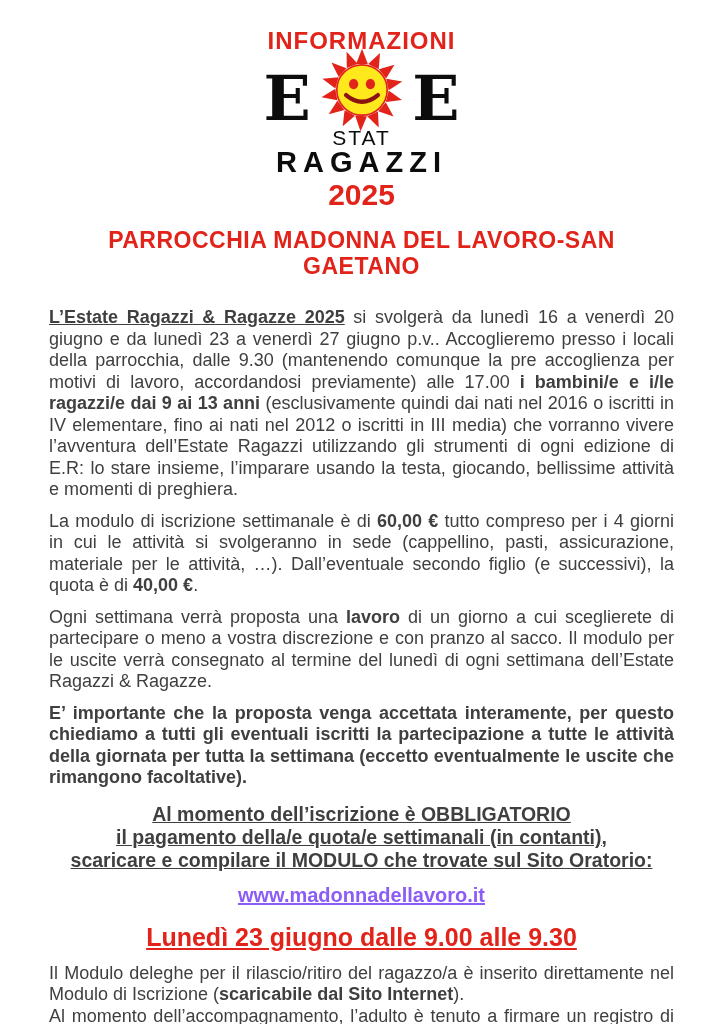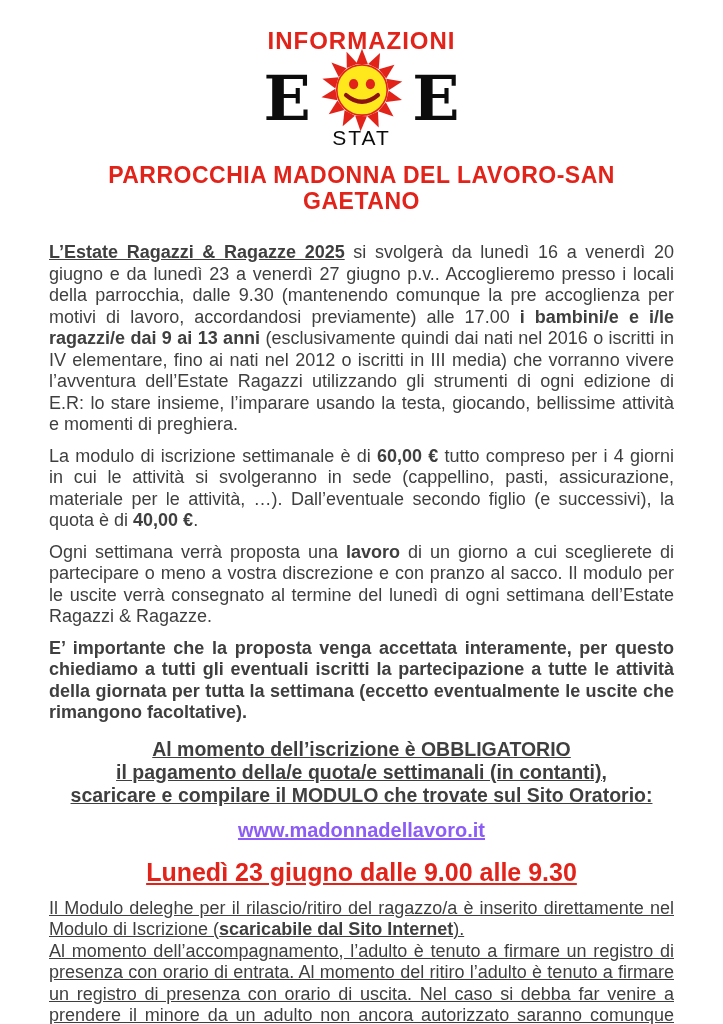--- a/index.html
+++ b/index.html
@@ -35,21 +35,21 @@
     text-align:center;color:#e2231a;font-weight:bold;font-size:30px;line-height:32px;margin-top:2px;
   }
   .parish-title{
     text-align:center;color:#e2231a;font-weight:bold;font-size:23px;line-height:26px;
     letter-spacing:0.5px;margin-top:16px;
   }
 
   
   .content{margin-top:28px;color:#3f3f3f;}
   p.par{font-size:18px;line-height:21.5px;text-align:justify;margin:0 0 10px;}
-  p.par.tight{margin:0;text-decoration:underline;}
+  p.par.tight{margin:0;}
   .b{font-weight:bold;}
   .u{text-decoration:underline;}
 
   .notice{
     text-align:center;font-weight:bold;font-size:19.5px;line-height:23px;
     color:#3f3f3f;margin:14px 0 0;
   }
   .notice div{text-decoration:underline;}
   .link-line{text-align:center;margin:12px 0 0;}
   .link-line a{
@@ -90,20 +90,22 @@
         </g>
         <circle cx="50" cy="50" r="30" fill="#ffe81c" stroke="#e2231a" stroke-width="2"></circle>
         <ellipse cx="40" cy="43" rx="5.5" ry="6" fill="#e2231a"></ellipse>
         <ellipse cx="60" cy="43" rx="5.5" ry="6" fill="#e2231a"></ellipse>
         <path d="M31 56 Q50 72 69 56" fill="none" stroke="#8c1410" stroke-width="5" stroke-linecap="round"></path>
       </svg>
     </span>
     <span class="stat">STAT</span>
     <span class="big-e right">E</span>
   </div>
+  <div class="logo-ragazzi">RAGAZZI</div>
+  <div class="logo-year">2025</div>
 
   <div class="parish-title">PARROCCHIA MADONNA DEL LAVORO-SAN GAETANO</div>
 
   <div class="content">
 
     <p class="par"><span class="b u">L’Estate Ragazzi &amp; Ragazze 2025</span><span> si svolgerà da lunedì 16 a venerdì 20 giugno e da lunedì 23 a venerdì 27 giugno p.v.. Accoglieremo presso i locali della parrocchia, dalle 9.30 (mantenendo comunque la pre accoglienza per motivi di lavoro, accordandosi previamente) alle 17.00 </span><span class="b">i bambini/e e i/le ragazzi/e dai 9 ai 13 anni</span><span> (esclusivamente quindi dai nati nel 2016 o iscritti in IV elementare, fino ai nati nel 2012 o iscritti in III media) che vorranno vivere l’avventura dell’Estate Ragazzi utilizzando gli strumenti di ogni edizione di E.R: lo stare insieme, l’imparare usando la testa, giocando, bellissime attività e momenti di preghiera.</span></p>
 
     <p class="par"><span>La modulo di iscrizione settimanale è di </span><span class="b">60,00 €</span><span> tutto compreso per i 4 giorni in cui le attività si svolgeranno in sede (cappellino, pasti, assicurazione, materiale per le attività, …). Dall’eventuale secondo figlio (e successivi), la quota è di </span><span class="b">40,00 €</span><span>.</span></p>
 
     <p class="par"><span>Ogni settimana verrà proposta una </span><span class="b">lavoro</span><span> di un giorno a cui sceglierete di partecipare o meno a vostra discrezione e con pranzo al sacco. Il modulo per le uscite verrà consegnato al termine del lunedì di ogni settimana dell’Estate Ragazzi &amp; Ragazze.</span></p>

